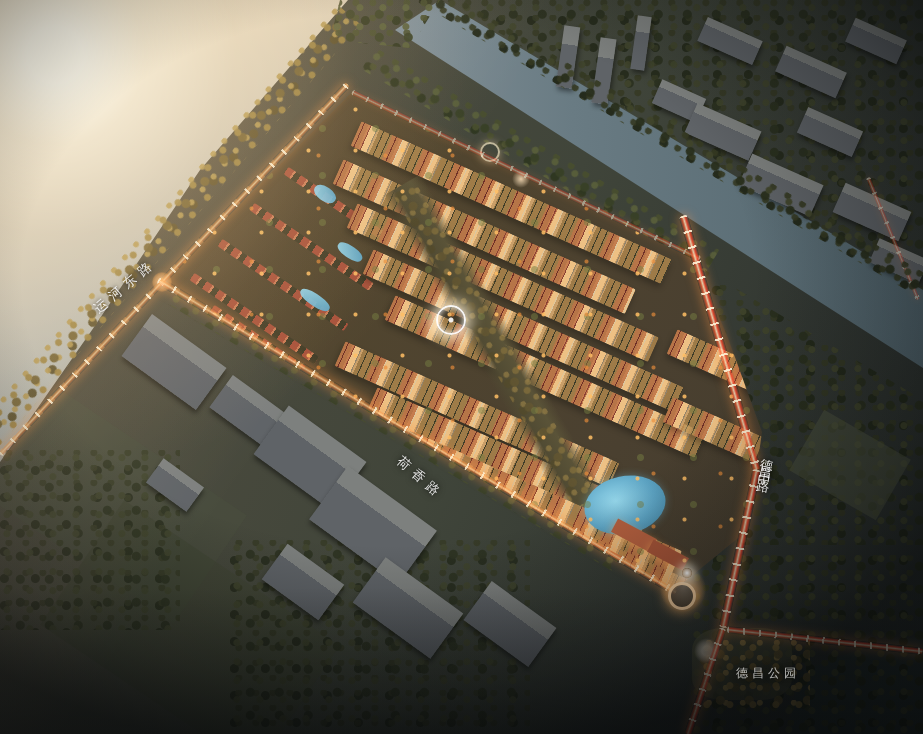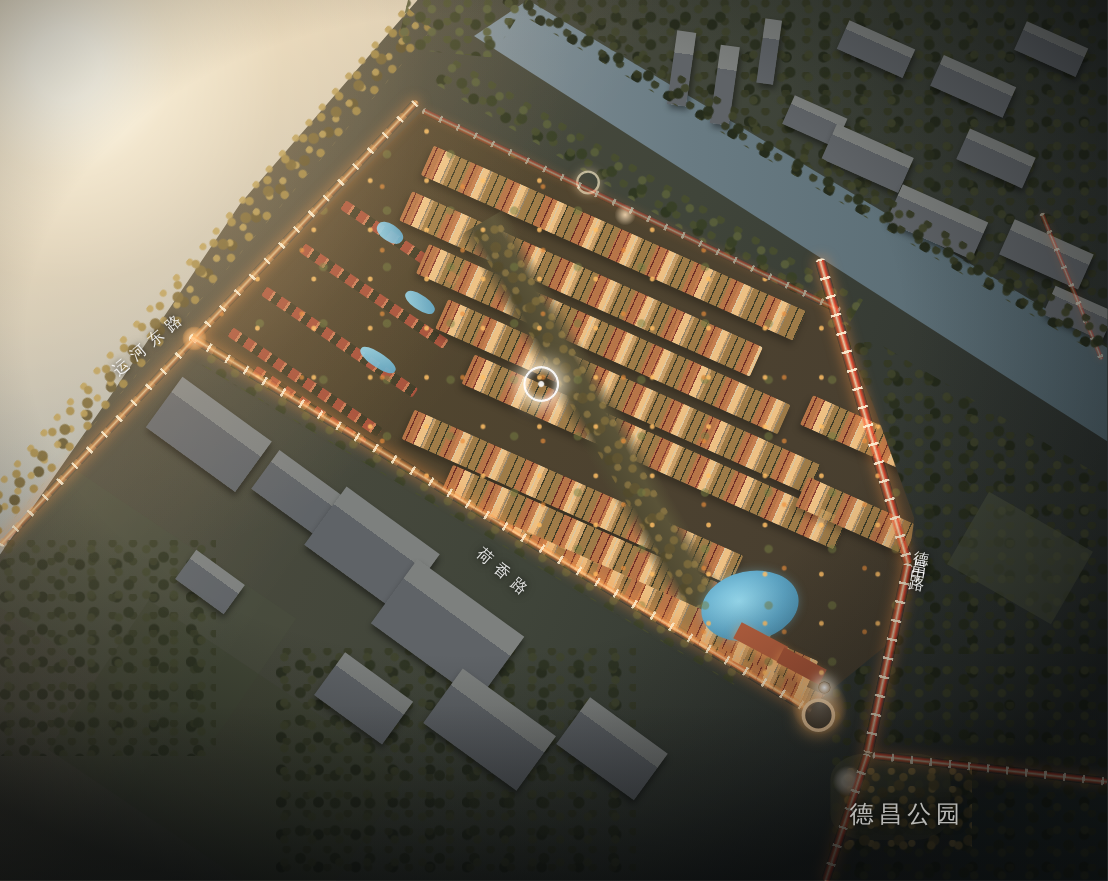--- a/index.html
+++ b/index.html
@@ -64,21 +64,21 @@
     box-shadow:0 0 10px 2px rgba(255,150,70,.35);}
   .road.red{background:
       repeating-linear-gradient(90deg,rgba(255,242,214,.9) 0 2px,transparent 2px 16px),
       linear-gradient(to bottom,transparent,rgba(255,72,45,.8) 30%,rgba(255,222,184,.85) 52%,rgba(255,92,50,.7) 72%,transparent);}
   .road.faint{opacity:.55;box-shadow:0 0 6px 1px rgba(255,150,70,.2);}
   .glow{border-radius:50%;}
   
   .lbl{color:rgba(255,255,255,.88);font-size:13px;letter-spacing:6px;white-space:nowrap;
     text-shadow:0 0 4px rgba(0,0,0,.65),0 0 9px rgba(0,0,0,.4);}
   .lbl.vert{writing-mode:vertical-rl;letter-spacing:7px;}
-  .lbl.park{font-size:20px;letter-spacing:4px;color:rgba(226,226,224,.8);}
+  .lbl.park{font-size:12px;letter-spacing:4px;color:rgba(226,226,224,.8);margin-left:28px;}
   .overlay{left:0;top:0;width:923px;height:734px;}
 </style>
 </head>
 <body>
 
 <div id="stage">
 
   <div class="river noint"></div>
   <div class="canal noint"></div>
   <div class="parklake noint"></div>

